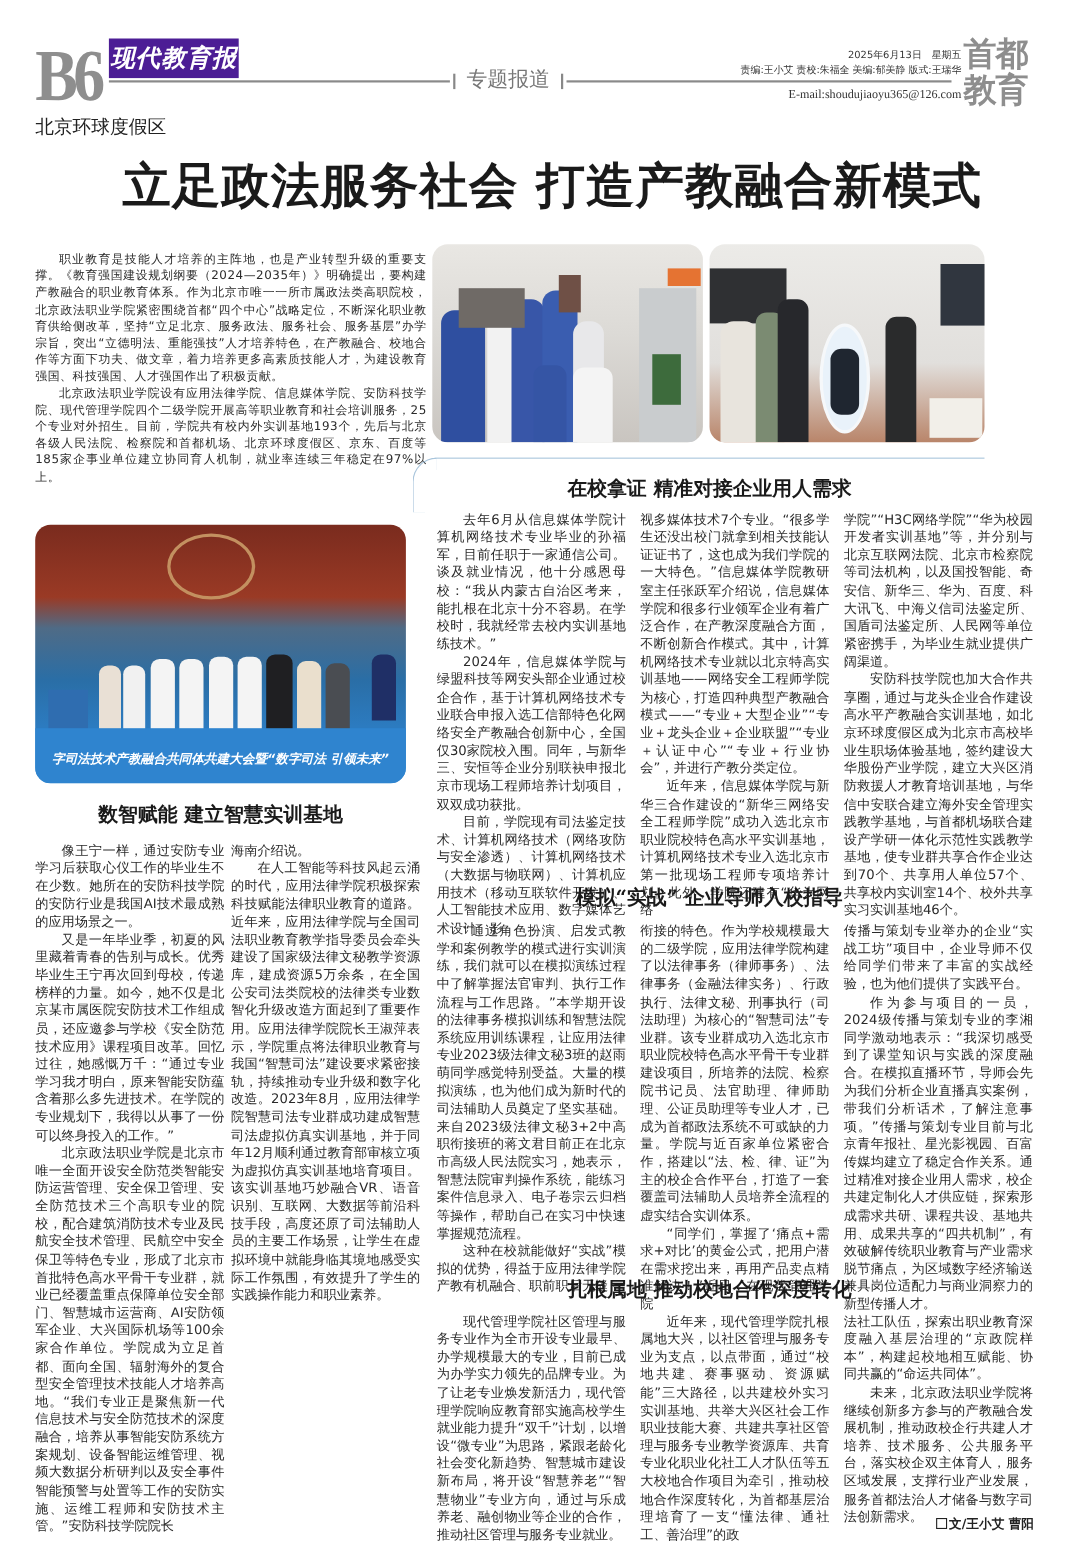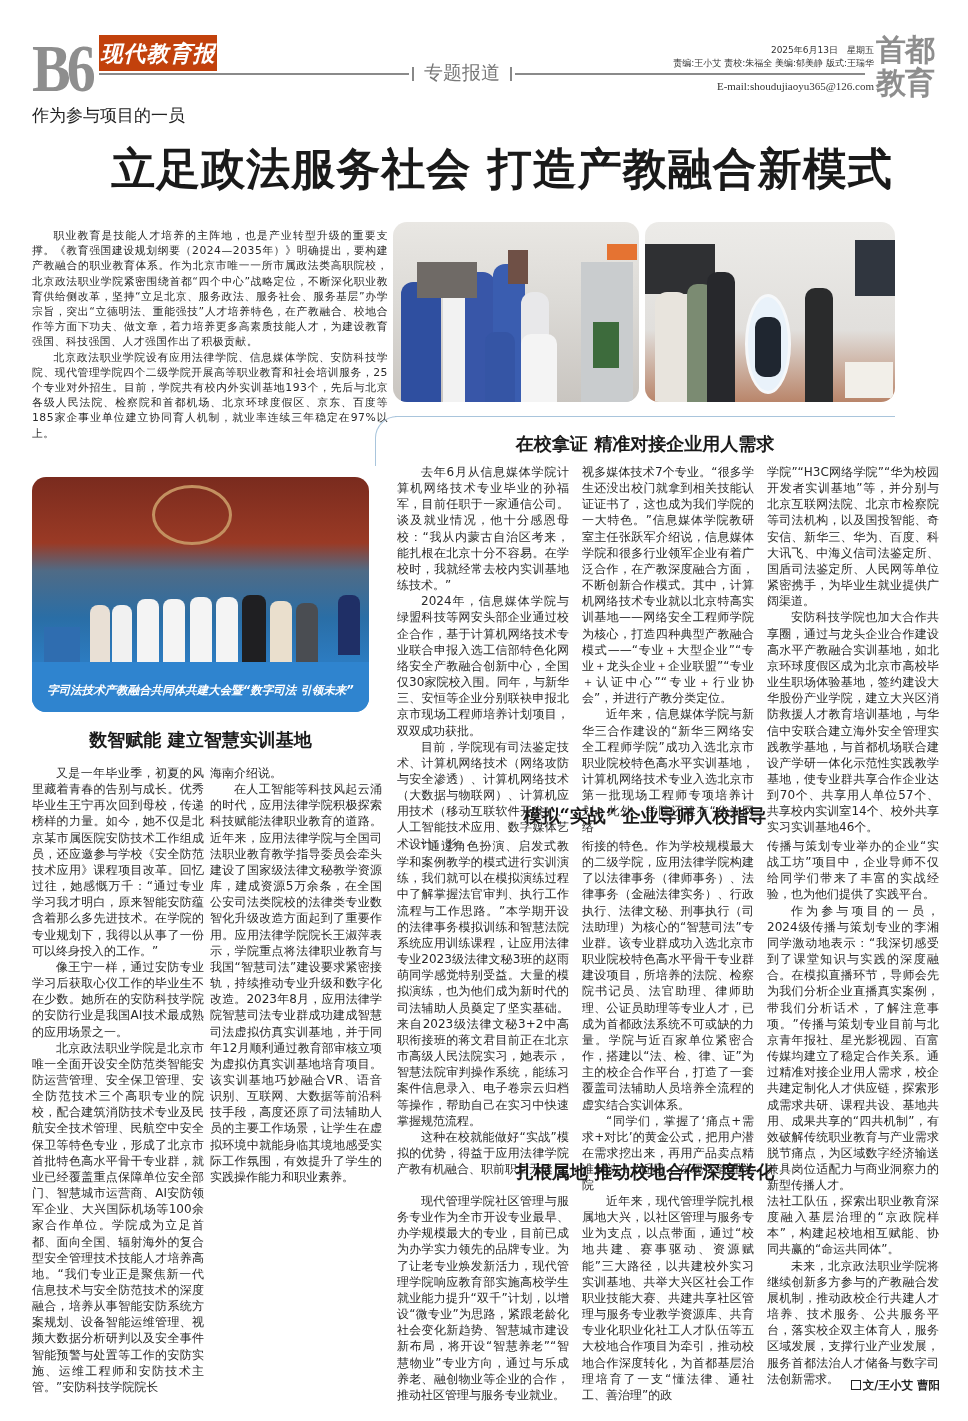--- a/index.html
+++ b/index.html
@@ -1,21 +1,21 @@
 <!DOCTYPE html>
 <html><head>
 <meta charset="utf-8">
 <style>
   * { margin:0; padding:0; box-sizing:border-box; }
   html, body { width:968px; height:1421px; background:#fff; overflow:hidden; }
   body { position:relative; font-family:"DejaVu Serif","Liberation Serif",serif; color:#222; }
 
   
   .page-num { position:absolute; left:32px; top:36px; font-family:"Liberation Serif",serif; font-weight:bold; font-size:58px; color:#8e8e8e; letter-spacing:-4px; line-height:1; transform:scaleY(1.15); transform-origin:top left; }
-  .logo { position:absolute; left:99px; top:35px; width:118px; height:36px; background:#c2410c; color:#fff; font-family:"DejaVu Serif",serif; font-style:italic; font-weight:bold; font-size:22px; line-height:36px; text-align:center; letter-spacing:1px; }
+  .logo { position:absolute; left:99px; top:35px; width:118px; height:36px; background:#4c1d95; color:#fff; font-family:"DejaVu Serif",serif; font-style:italic; font-weight:bold; font-size:22px; line-height:36px; text-align:center; letter-spacing:1px; }
   .rule-left { position:absolute; left:99px; top:73px; width:310px; height:2px; background:#8a8a8a; }
   .rule-right { position:absolute; left:515px; top:73px; width:350px; height:2px; background:#8a8a8a; }
   .section-tag { position:absolute; left:410px; top:60px; width:104px; font-family:Liberation Sans, sans-serif; font-size:19px; color:#777; text-align:center; line-height:26px; }
   .section-tag::before, .section-tag::after { content:""; position:absolute; top:7px; width:2px; height:14px; background:#888; }
   .section-tag::before { left:2px; } .section-tag::after { right:2px; }
   .meta-date { position:absolute; right:94px; top:44px; font-family:"DejaVu Sans",sans-serif; font-size:9px; color:#333; }
   .meta-editors { position:absolute; right:94px; top:57px; font-family:"DejaVu Sans",sans-serif; font-size:9px; color:#333; }
   .meta-email { position:absolute; right:94px; top:80px; font-family:"Liberation Serif",serif; font-size:11px; color:#333; }
   .brand { position:absolute; left:876px; top:33px; width:70px; font-family:"DejaVu Serif",serif; font-weight:bold; font-size:30px; line-height:33px; color:#8e8e8e; letter-spacing:-1px; }
 
@@ -52,21 +52,21 @@
 <div class="section-tag">专题报道</div>
 <div class="rule-right"></div>
 <div class="meta-date">2025年6月13日　星期五</div>
 <div class="meta-editors">责编:王小艾 责校:朱福全 美编:郁美静 版式:王瑞华</div>
 <div class="meta-email">E-mail:shoudujiaoyu365@126.com</div>
 <div class="brand">
   <div>首都</div>
   <div>教育</div>
 </div>
 
-<div class="kicker">作为参与项目的一员</div>
+<div class="kicker">北京环球度假区</div>
 <h1 class="headline">立足政法服务社会  打造产教融合新模式</h1>
 
 <div class="txt intro">
   <p>职业教育是技能人才培养的主阵地，也是产业转型升级的重要支撑。《教育强国建设规划纲要（2024—2035年）》明确提出，要构建产教融合的职业教育体系。作为北京市唯一一所市属政法类高职院校，北京政法职业学院紧密围绕首都“四个中心”战略定位，不断深化职业教育供给侧改革，坚持“立足北京、服务政法、服务社会、服务基层”办学宗旨，突出“立德明法、重能强技”人才培养特色，在产教融合、校地合作等方面下功夫、做文章，着力培养更多高素质技能人才，为建设教育强国、科技强国、人才强国作出了积极贡献。</p>
   <p>北京政法职业学院设有应用法律学院、信息媒体学院、安防科技学院、现代管理学院四个二级学院开展高等职业教育和社会培训服务，25个专业对外招生。目前，学院共有校内外实训基地193个，先后与北京各级人民法院、检察院和首都机场、北京环球度假区、京东、百度等185家企事业单位建立协同育人机制，就业率连续三年稳定在97%以上。</p>
 </div>
 
 <div class="photo photo-lab">
   <div class="p-shape" style="left:8px;top:60px;width:40px;height:120px;background:#2f4fa0;border-radius:12px 12px 0 0;"></div>
   <div class="p-shape" style="left:50px;top:48px;width:32px;height:132px;background:#f2f2f2;border-radius:12px 12px 0 0;"></div>
@@ -107,22 +107,22 @@
   <div class="p-shape" style="left:210px;top:118px;width:24px;height:70px;background:#1f1f22;border-radius:8px 8px 0 0;"></div>
   <div class="p-shape" style="left:238px;top:124px;width:22px;height:64px;background:#eadfcd;border-radius:8px 8px 0 0;"></div>
   <div class="p-shape" style="left:264px;top:126px;width:22px;height:62px;background:#4a4d52;border-radius:8px 8px 0 0;"></div>
   <div class="p-shape" style="left:306px;top:118px;width:22px;height:60px;background:#1f2f66;border-radius:8px 8px 0 0;"></div>
   <div class="p-shape" style="left:0;top:185px;width:337px;height:50px;background:#2f84cf;"></div>
   <div class="banner-text">字司法技术产教融合共同体共建大会暨“数字司法  引领未来”</div>
 </div>
 
 <div class="subhead" style="left:32px;top:728px;width:337px;">数智赋能  建立智慧实训基地</div>
 <div class="txt" style="left:32px;top:765px;width:172px;">
+  <p>像王宁一样，通过安防专业学习后获取心仪工作的毕业生不在少数。她所在的安防科技学院的安防行业是我国AI技术最成熟的应用场景之一。</p>
   <p>又是一年毕业季，初夏的风里藏着青春的告别与成长。优秀毕业生王宁再次回到母校，传递榜样的力量。如今，她不仅是北京某市属医院安防技术工作组成员，还应邀参与学校《安全防范技术应用》课程项目改革。回忆过往，她感慨万千：“通过专业学习我才明白，原来智能安防蕴含着那么多先进技术。在学院的专业规划下，我得以从事了一份可以终身投入的工作。”</p>
-  <p>像王宁一样，通过安防专业学习后获取心仪工作的毕业生不在少数。她所在的安防科技学院的安防行业是我国AI技术最成熟的应用场景之一。</p>
   <p>北京政法职业学院是北京市唯一全面开设安全防范类智能安防运营管理、安全保卫管理、安全防范技术三个高职专业的院校，配合建筑消防技术专业及民航安全技术管理、民航空中安全保卫等特色专业，形成了北京市首批特色高水平骨干专业群，就业已经覆盖重点保障单位安全部门、智慧城市运营商、AI安防领军企业、大兴国际机场等100余家合作单位。学院成为立足首都、面向全国、辐射海外的复合型安全管理技术技能人才培养高地。“我们专业正是聚焦新一代信息技术与安全防范技术的深度融合，培养从事智能安防系统方案规划、设备智能运维管理、视频大数据分析研判以及安全事件智能预警与处置等工作的安防实施、运维工程师和安防技术主管。”安防科技学院院长</p>
 </div>
 <div class="txt" style="left:210px;top:765px;width:172px;">
   <p class="cont">海南介绍说。</p>
   <p>在人工智能等科技风起云涌的时代，应用法律学院积极探索科技赋能法律职业教育的道路。近年来，应用法律学院与全国司法职业教育教学指导委员会牵头建设了国家级法律文秘教学资源库，建成资源5万余条，在全国公安司法类院校的法律类专业数智化升级改造方面起到了重要作用。应用法律学院院长王淑萍表示，学院重点将法律职业教育与我国“智慧司法”建设要求紧密接轨，持续推动专业升级和数字化改造。2023年8月，应用法律学院智慧司法专业群成功建成智慧司法虚拟仿真实训基地，并于同年12月顺利通过教育部审核立项为虚拟仿真实训基地培育项目。该实训基地巧妙融合VR、语音识别、互联网、大数据等前沿科技手段，高度还原了司法辅助人员的主要工作场景，让学生在虚拟环境中就能身临其境地感受实际工作氛围，有效提升了学生的实践操作能力和职业素养。</p>
 </div>
 
 <div class="subhead" style="left:395px;top:432px;width:500px;">在校拿证  精准对接企业用人需求</div>
 <div class="txt" style="left:397px;top:464px;width:172px;">
   <p>去年6月从信息媒体学院计算机网络技术专业毕业的孙福军，目前任职于一家通信公司。谈及就业情况，他十分感恩母校：“我从内蒙古自治区考来，能扎根在北京十分不容易。在学校时，我就经常去校内实训基地练技术。”</p>

